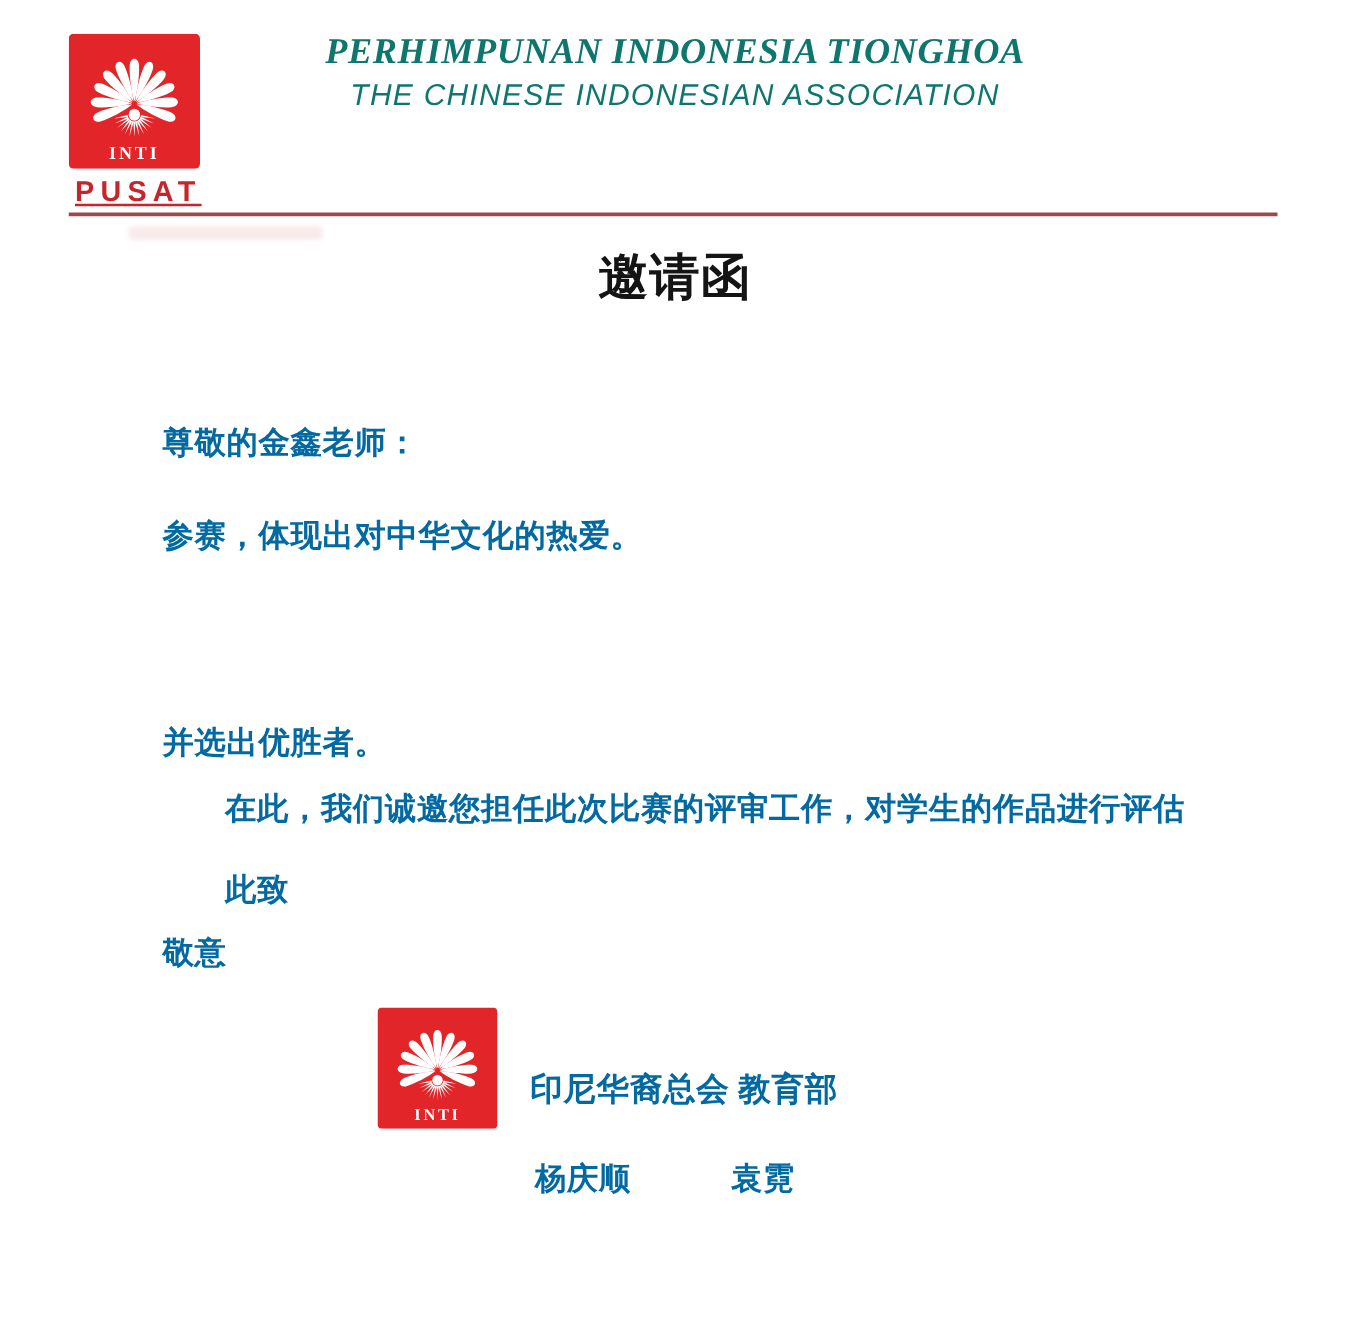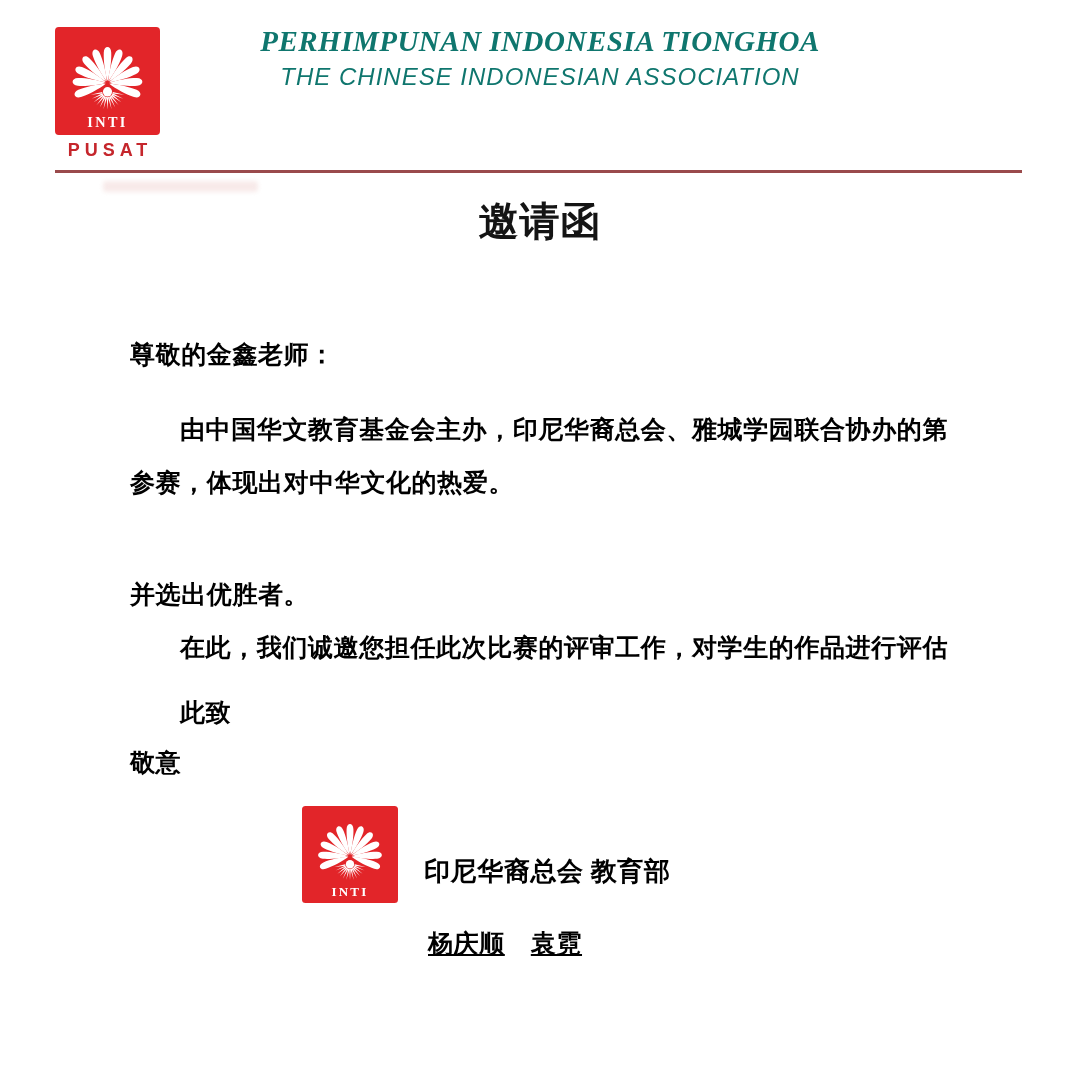--- a/index.html
+++ b/index.html
@@ -9,22 +9,23 @@
     background:#ffffff; overflow:hidden;
     font-family:"Liberation Serif","DejaVu Serif",serif;
     color:#1a1818;
   }
   
   .logo-block { position:absolute; left:55px; top:27px; width:105px; }
   .logo-square { width:105px; height:108px; display:block; }
   .logo-pusat {
     margin-top:5px; width:105px; text-align:center;
     font-family:"Liberation Sans","DejaVu Sans",sans-serif;
-    font-weight:700; font-size:18px; letter-spacing:5px; padding-left:5px;
+    font-weight:700; font-size:23px; letter-spacing:5px; padding-left:5px;
     color:#c5262c;
+    text-decoration:underline;
   }
   .org-names { position:absolute; left:0; right:0; top:24px; text-align:center; color:#0f766e;font-style:italic; }
   .org-id {
     font-family:"Liberation Serif","DejaVu Serif",serif;
     font-weight:700; font-size:29px; letter-spacing:0.5px; line-height:34px;
   }
   .org-en {
     font-family:"Liberation Sans","DejaVu Sans",sans-serif;
     font-weight:500; font-size:24px; letter-spacing:1px; line-height:32px; margin-top:3px;
   }
@@ -35,32 +36,32 @@
   .red-rule { position:absolute; left:55px; right:58px; top:170px; height:3px; background:#9a4a4c; }
   .smudge {
     position:absolute; left:103px; top:181px; width:155px; height:11px;
     background:#f2d9d8; opacity:.55; filter:blur(2px); border-radius:3px;
   }
   
   .title {
     position:absolute; left:0; right:0; top:198px; text-align:center;
     font-size:40px; font-weight:700; letter-spacing:1px; color:#141414; line-height:48px;
   }
-  .cjk { font-weight:600; letter-spacing:0.6px; color:#000000; }
+  .cjk { font-weight:600; letter-spacing:0.6px; color:#0369a1; }
   .greeting { position:absolute; left:130px; top:339px; font-size:25px; line-height:32px; }
   .para { position:absolute; left:130px; right:120px; font-size:25px; line-height:53px; }
   .para-1 { top:403px; }
   .para-2 { top:568px; }
   .line.indent { padding-left:50px; }
   .closing-salute  { position:absolute; left:180px; top:697px; font-size:25px; line-height:32px; }
   .closing-respect { position:absolute; left:130px; top:747px; font-size:25px; line-height:32px; }
   
   .sig-logo { position:absolute; left:302px; top:806px; width:96px; height:97px; }
   .sig-dept { position:absolute; left:424px; top:856px; font-size:26px; line-height:32px; }
-  .signers  { position:absolute; left:428px; top:928px; font-size:25px; line-height:32px; display:flex; gap:26px;text-decoration:underline; }
+  .signers  { position:absolute; left:428px; top:928px; font-size:25px; line-height:32px; display:flex; gap:80px; }
   
   .defs-svg { position:absolute; width:0; height:0; overflow:hidden; }
   .inti-text {
     fill:#ffffff; font-family:"Liberation Serif","DejaVu Serif",serif;
     font-weight:700; font-size:15px; letter-spacing:2.5px;
   }
 </style>
 </head>
 <body>
 
@@ -120,21 +121,20 @@
     <div class="red-rule"></div>
     <div class="smudge"></div>
   </header>
 
   <main>
     <h1 class="title">邀请函</h1>
 
     <p class="greeting cjk">尊敬的金鑫老师：</p>
 
     <div class="para para-1 cjk">
-      <div class="line indent">由中国华文教育基金会主办，印尼华裔总会、雅城学园联合协办的第</div>
       <div class="line">参赛，体现出对中华文化的热爱。</div>
     </div>
 
     <div class="para para-2 cjk">
       <div class="line">并选出优胜者。</div>
       <div class="line indent">在此，我们诚邀您担任此次比赛的评审工作，对学生的作品进行评估</div>
     </div>
 
     <p class="closing-salute cjk">此致</p>
     <p class="closing-respect cjk">敬意</p>

